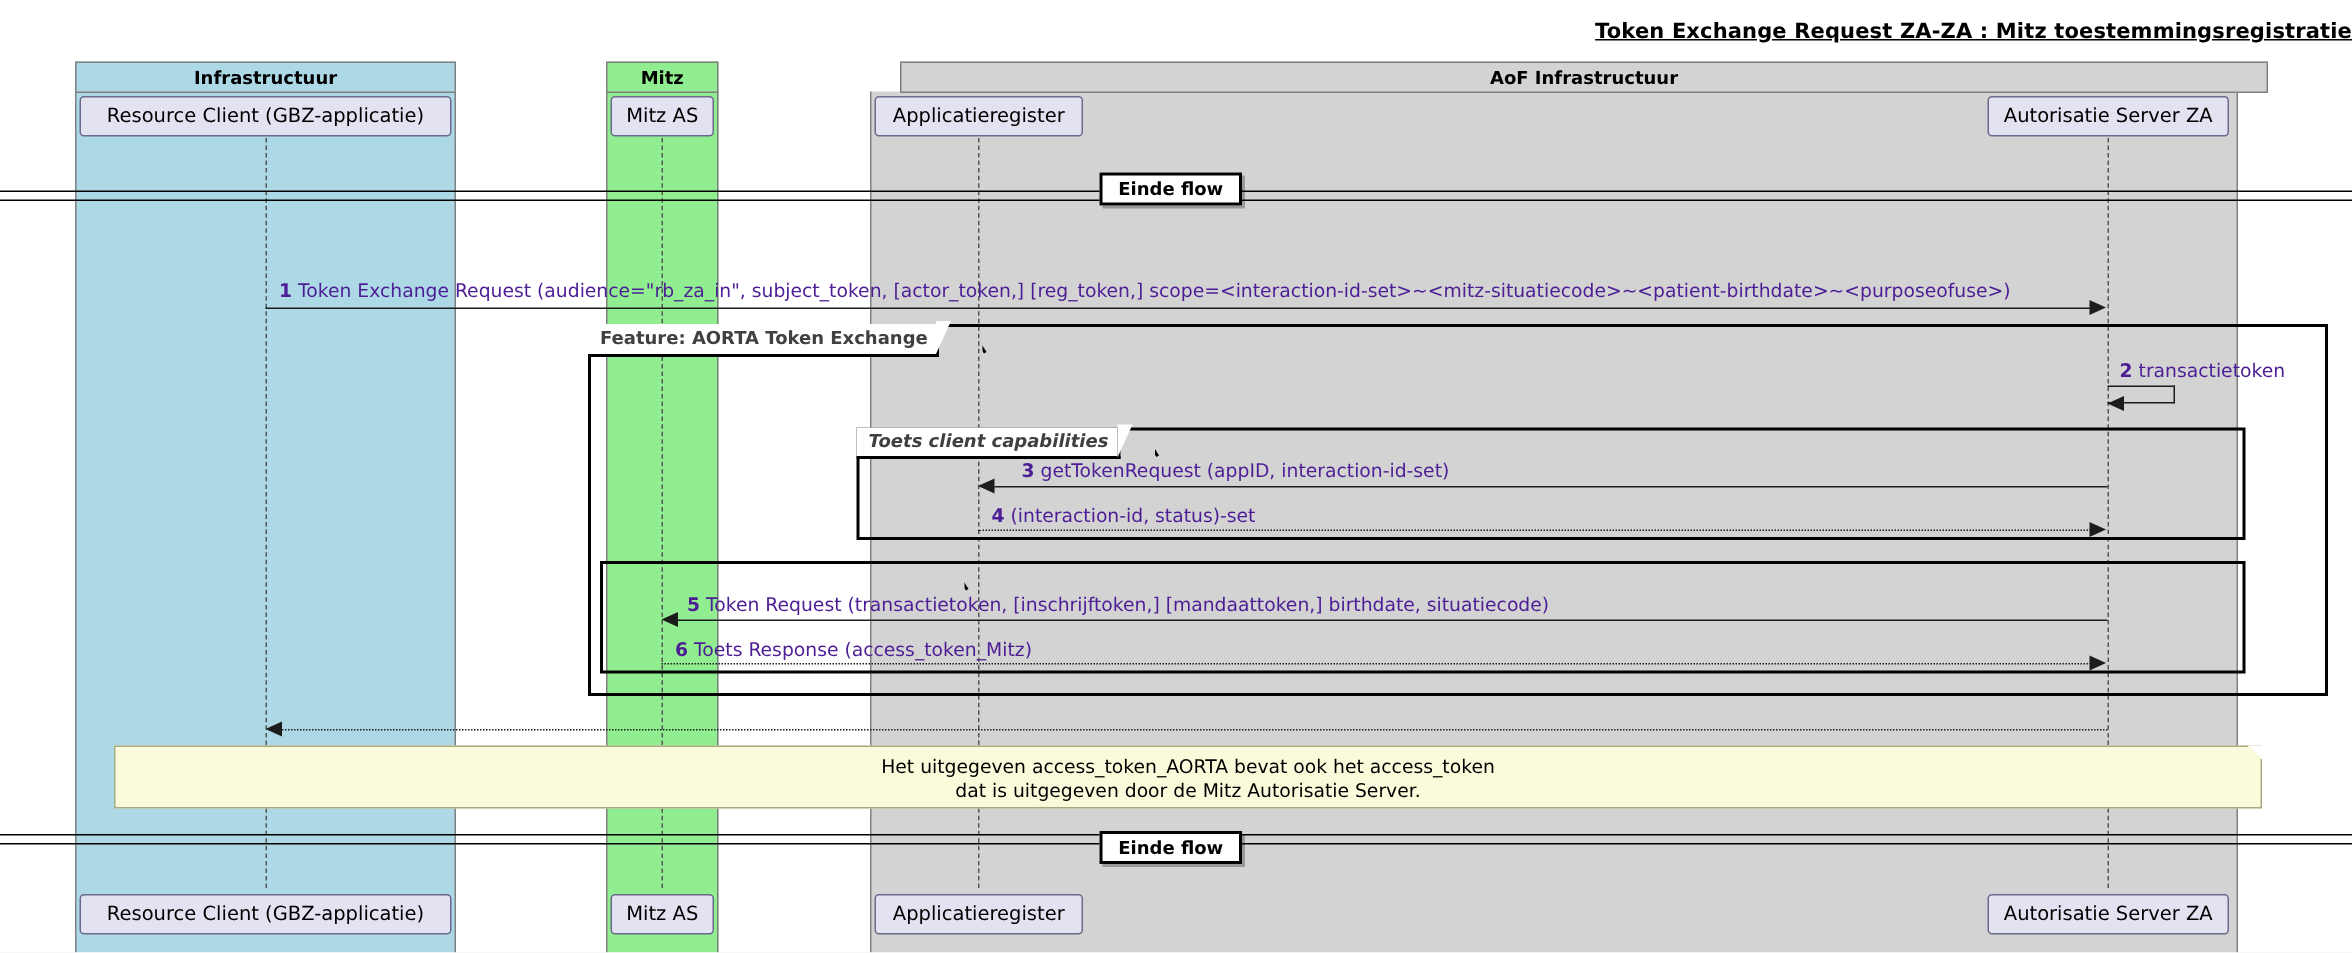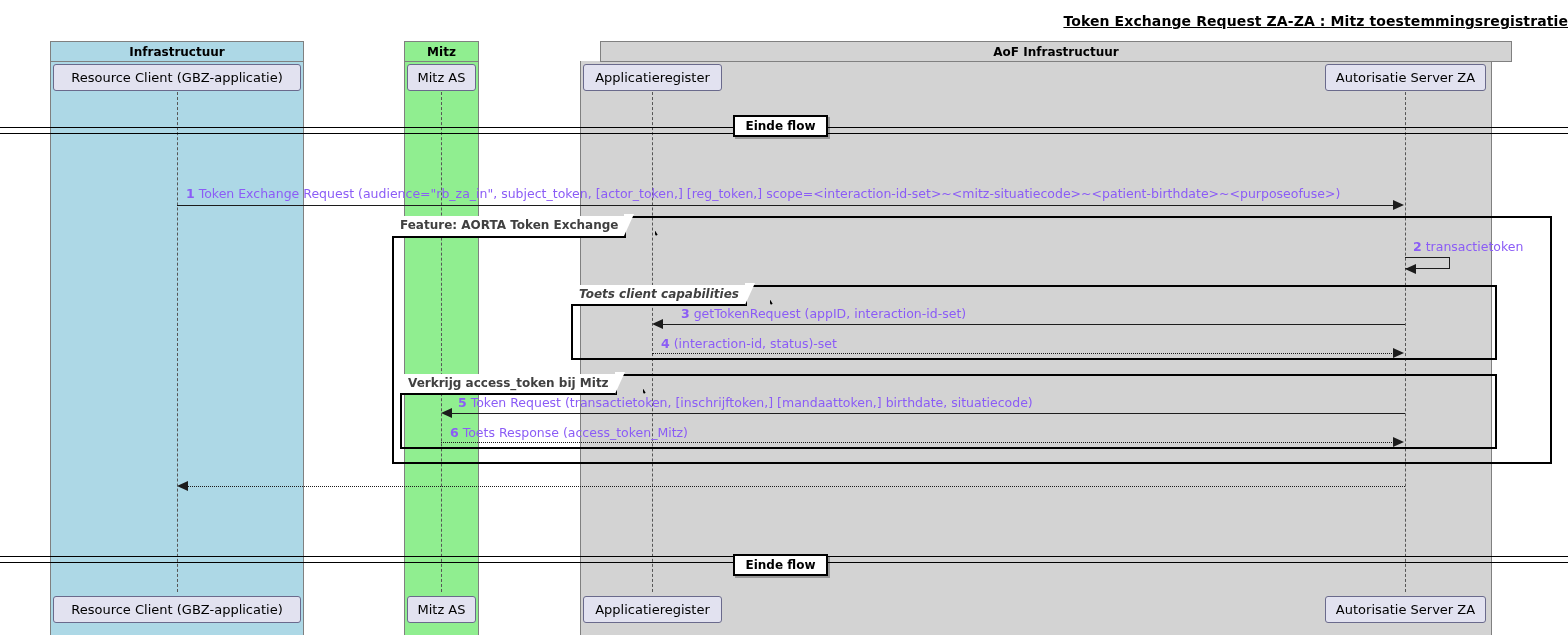--- a/index.html
+++ b/index.html
@@ -185,21 +185,21 @@
     border-left: 11px solid #1C1C1C;
   }
   .arrow-left {
     border-top: 5px solid transparent;
     border-bottom: 5px solid transparent;
     border-right: 11px solid #1C1C1C;
   }
   .msg-label {
     position: absolute;
     font-size: 12.5px;
-    color: #8b5cf6;
+    color: #4c1d95;
     white-space: nowrap;
     line-height: 15px;
   }
   .msg-num { font-weight: bold; }
 
   
   .self-msg {
     position: absolute;
     box-sizing: border-box;
     border: 1px solid #1C1C1C;
@@ -299,42 +299,44 @@
   <div class="arrowhead arrow-left" style="left:652px; top:319px;"></div>
 
   <div class="msg-label" style="left:661px; top:336px;">
     <span class="msg-num">4</span>
     <span>(interaction-id, status)-set</span>
   </div>
   <div class="msg-line dotted" style="left:652px; top:353px; width:742px;"></div>
   <div class="arrowhead arrow-right" style="left:1393px; top:348px;"></div>
 
   <div class="group-frame" style="left:400px; top:374px; width:1097px; height:75px;"></div>
-  <div class="group-tab" style="left:400px; top:374px; height:21px;">
-    <span>Verkrijg access_token bij Mitz</span>
-  </div>
   <div class="group-tab-notch" style="left:643px; top:374px;"></div>
 
   <div class="msg-label" style="left:458px; top:395px;">
     <span class="msg-num">5</span>
     <span>Token Request (transactietoken, [inschrijftoken,] [mandaattoken,] birthdate, situatiecode)</span>
   </div>
   <div class="msg-line" style="left:452px; top:413px; width:953px;"></div>
   <div class="arrowhead arrow-left" style="left:441px; top:408px;"></div>
 
   <div class="msg-label" style="left:450px; top:425px;">
     <span class="msg-num">6</span>
     <span>Toets Response (access_token_Mitz)</span>
   </div>
   <div class="msg-line dotted" style="left:441px; top:442px; width:953px;"></div>
   <div class="arrowhead arrow-right" style="left:1393px; top:437px;"></div>
 
   <div class="msg-line dotted" style="left:188px; top:486px; width:1217px;"></div>
   <div class="arrowhead arrow-left" style="left:177px; top:481px;"></div>
 
+  <div class="note" style="left:76px; top:497px; width:1432px; height:42px;">
+    <div class="note-inner">Het uitgegeven access_token_AORTA bevat ook het access_token
+dat is uitgegeven door de Mitz Autorisatie Server.</div>
+    <div class="note-fold"></div>
+  </div>
 
   <div class="divider-line" style="top:556px;"></div>
   <div class="divider-line" style="top:562px;"></div>
   <div class="divider-label" style="left:733px; top:554px; width:95px; height:22px;">
     <span>Einde flow</span>
   </div>
 
 </div>
 
 </body></html>

